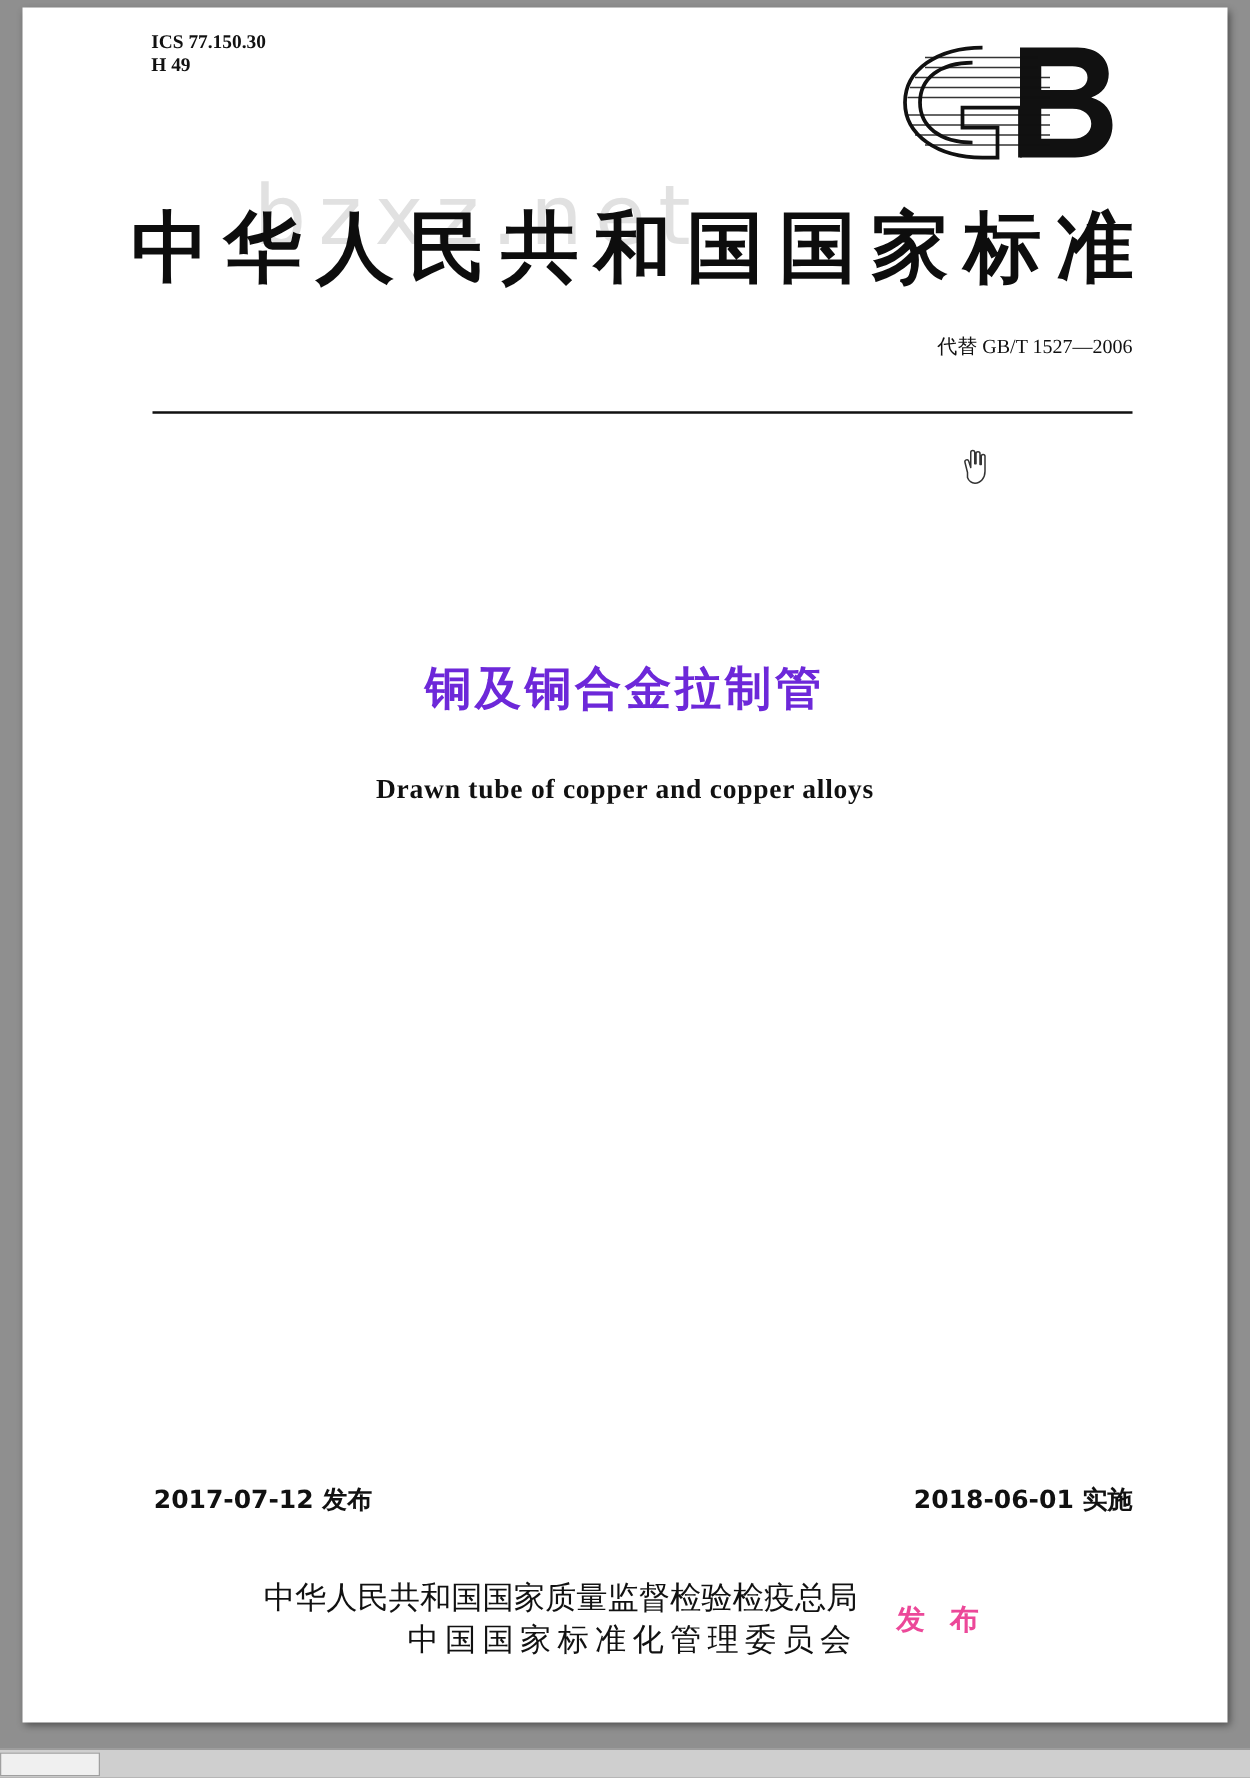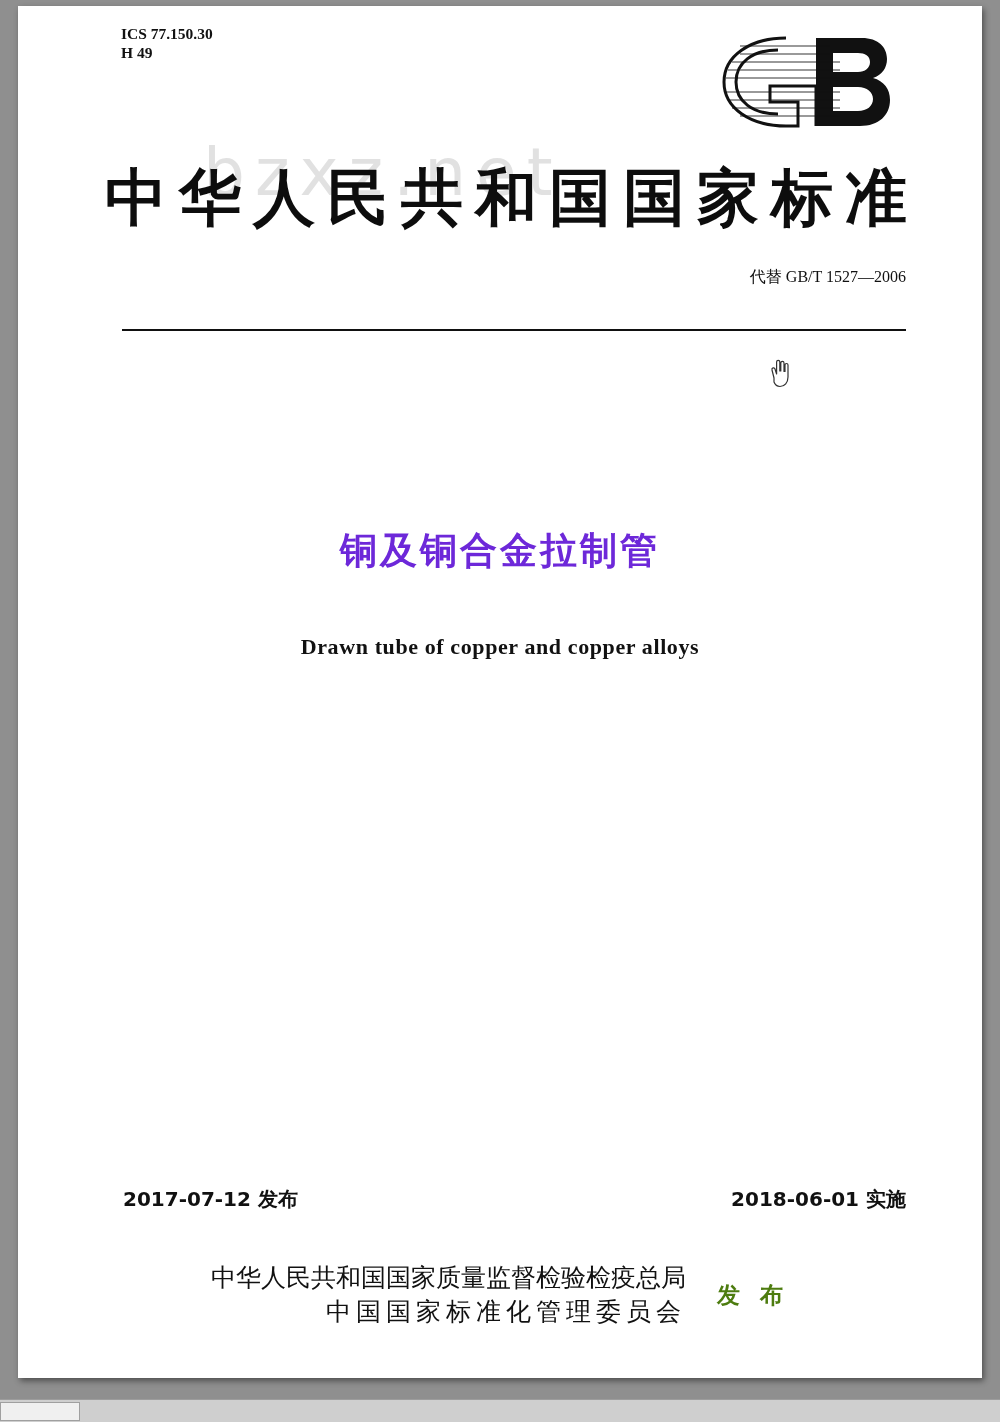--- a/index.html
+++ b/index.html
@@ -149,21 +149,20 @@
     position: absolute;
     left: 0; right: 0;
     top: 612px;
     text-align: center;
     font-family: "Liberation Serif", serif;
     font-weight: bold;
     font-size: 22px;
     letter-spacing: 0.6px;
     color: #111;
     white-space: nowrap;
-    margin-top: 16px;
   }
 
   
   .date-issue {
     position: absolute;
     left: 105px;
     top: 1180px;
     font-family: "DejaVu Sans", sans-serif;
     font-weight: bold;
     font-size: 20px;
@@ -205,21 +204,21 @@
   .issuer-line.spaced { letter-spacing: 5px; text-indent: 5px; }
   .issuer-publish {
     display: inline-block;
     vertical-align: middle;
     margin-left: 25px;
     font-family: "DejaVu Serif", "Liberation Serif", serif;
     font-weight: bold;
     font-size: 23px;
     letter-spacing: 6px;
     text-indent: 6px;
-    color: #4d7c0f;
+    color: #ec4899;
     white-space: nowrap;
   }
 
   
   .scroll-strip {
     position: absolute;
     left: 0;
     bottom: 0;
     width: 1000px;
     height: 22px;

